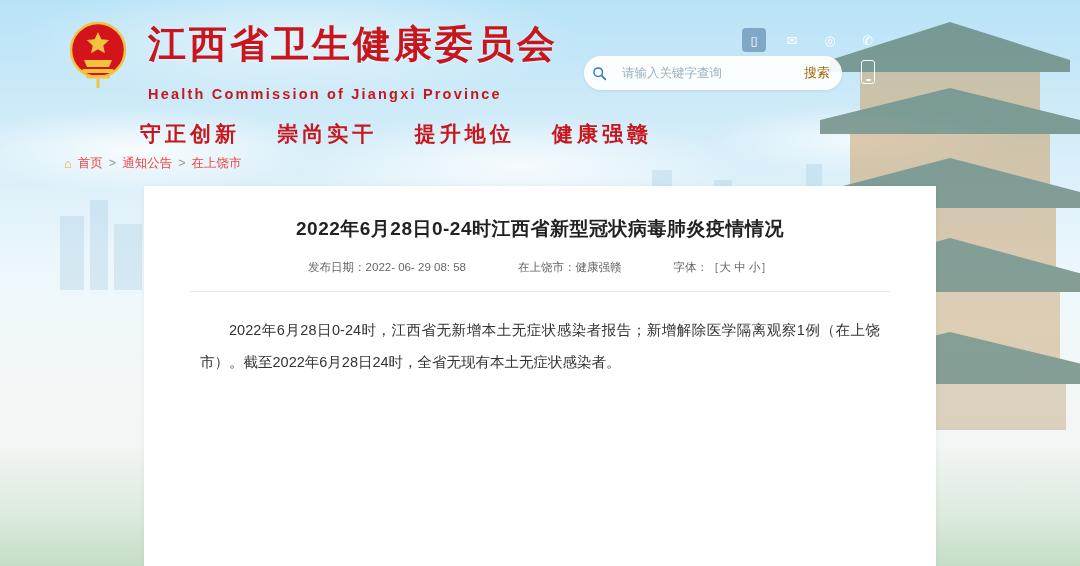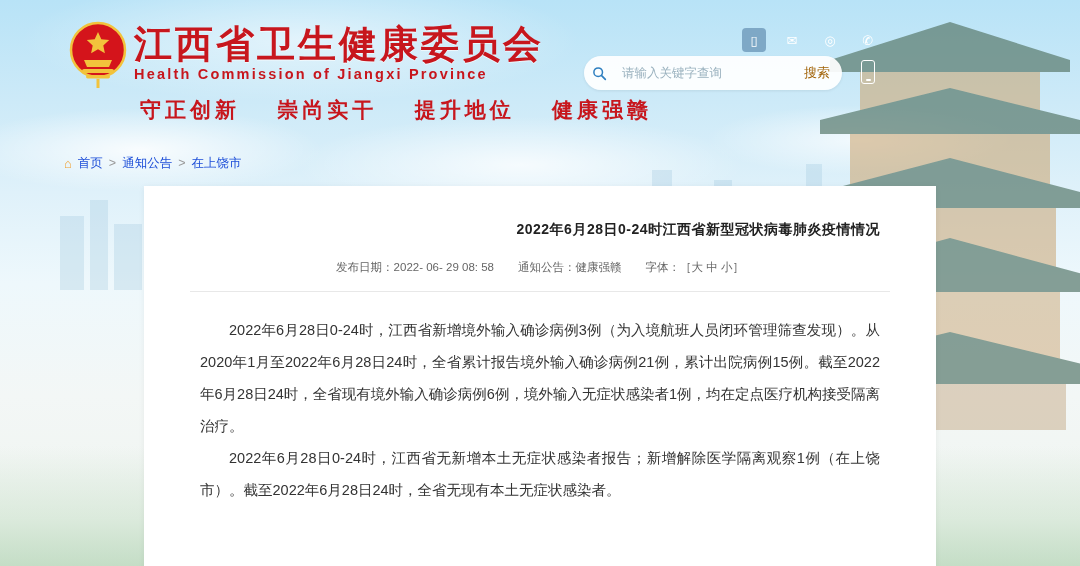--- a/index.html
+++ b/index.html
@@ -38,35 +38,35 @@
   }
 
   
   .header {
     position: relative; width: 1080px; height: 150px; z-index: 5;
   }
   .emblem {
     position: absolute; left: 62px; top: 16px; width: 72px; height: 76px;
   }
   .title-block {
-    position: absolute; left: 134px; top: 22px;
+    position: absolute; left: 148px; top: 22px;
   }
   .site-title-cn {
     font-family: "DejaVu Serif", "Liberation Serif", serif;
     font-size: 38px; font-weight: bold; letter-spacing: 3px;
     color: #c7161d; line-height: 44px;
     text-shadow: 0 1px 0 rgba(255,255,255,.6);
   }
   .site-title-en {
     font-family: "Liberation Sans", sans-serif;
     font-size: 14.5px; letter-spacing: 2.2px; font-weight: bold;
-    color: #c7161d; margin-top: 0;
+    color: #c7161d; margin-top: 20px;
   }
   .slogan {
-    position: absolute; left: 140px; top: 96px;
+    position: absolute; left: 140px; top: 120px;
     font-family: "DejaVu Serif", "Liberation Serif", serif;
     font-size: 21px; font-weight: bold; color: #c7161d;
     letter-spacing: 4px;
   }
   .slogan span { margin-right: 26px; }
 
   
   .top-icons {
     position: absolute; right: 200px; top: 28px;
     display: flex; gap: 14px; align-items: center;
@@ -115,40 +115,40 @@
 
   
   .breadcrumb {
     position: relative; z-index: 5;
     width: 1080px; height: 26px;
     padding-left: 64px;
     display: flex; align-items: center; gap: 6px;
     font-size: 12.5px; color: #555;
   }
   .home-icon { color: #f0a030; font-size: 13px; }
-  .breadcrumb a { color: #1d4ed8; text-decoration: none; }
+  .breadcrumb a { color: #ef4444; text-decoration: none; }
   .breadcrumb .sep { color: #999; }
 
   
   .article-card {
     position: relative; z-index: 5;
     margin: 10px auto 0;
     width: 792px; min-height: 400px;
     background: #ffffff;
     padding: 28px 56px 20px;
     box-shadow: 0 1px 6px rgba(0,0,0,.06);
   }
   .article-title {
-    text-align: right; font-size: 14px; font-weight: bold;
+    text-align: center; font-size: 19px; font-weight: bold;
     color: #222; letter-spacing: .5px; line-height: 30px;
     font-family: "Liberation Sans", sans-serif;
   }
   .article-meta {
     margin-top: 16px; display: flex; justify-content: center;
-    gap: 24px; font-size: 11.5px; color: #666;
+    gap: 52px; font-size: 11.5px; color: #666;
     padding-bottom: 16px;
   }
   .divider {
     border-top: 1px solid #e8e8e8; margin: 0 -10px 22px;
   }
   .article-body p {
     font-size: 14.5px; line-height: 32px; color: #333;
     text-indent: 2em; text-align: justify;
     font-family: "Liberation Sans", sans-serif;
   }
@@ -248,27 +248,26 @@
 </div>
 
 <div class="article-card">
   <div class="article-title">2022年6月28日0-24时江西省新型冠状病毒肺炎疫情情况</div>
 
   <div class="article-meta">
     <div>
       <span>发布日期：</span><span>2022- 06- 29 08: 58</span>
     </div>
     <div>
-      <span>通知公告：</span><span>健康强赣</span>
+      <span>在上饶市：</span><span>健康强赣</span>
     </div>
     <div class="fs-links">
       <span>字体：</span><span>［大 中 小］</span>
     </div>
   </div>
 
   <div class="divider"></div>
 
   <div class="article-body">
-    <p>2022年6月28日0-24时，江西省新增境外输入确诊病例3例（为入境航班人员闭环管理筛查发现）。从2020年1月至2022年6月28日24时，全省累计报告境外输入确诊病例21例，累计出院病例15例。截至2022年6月28日24时，全省现有境外输入确诊病例6例，境外输入无症状感染者1例，均在定点医疗机构接受隔离治疗。</p>
     <p>2022年6月28日0-24时，江西省无新增本土无症状感染者报告；新增解除医学隔离观察1例（在上饶市）。截至2022年6月28日24时，全省无现有本土无症状感染者。</p>
   </div>
 
 </div>
 
 </body></html>

